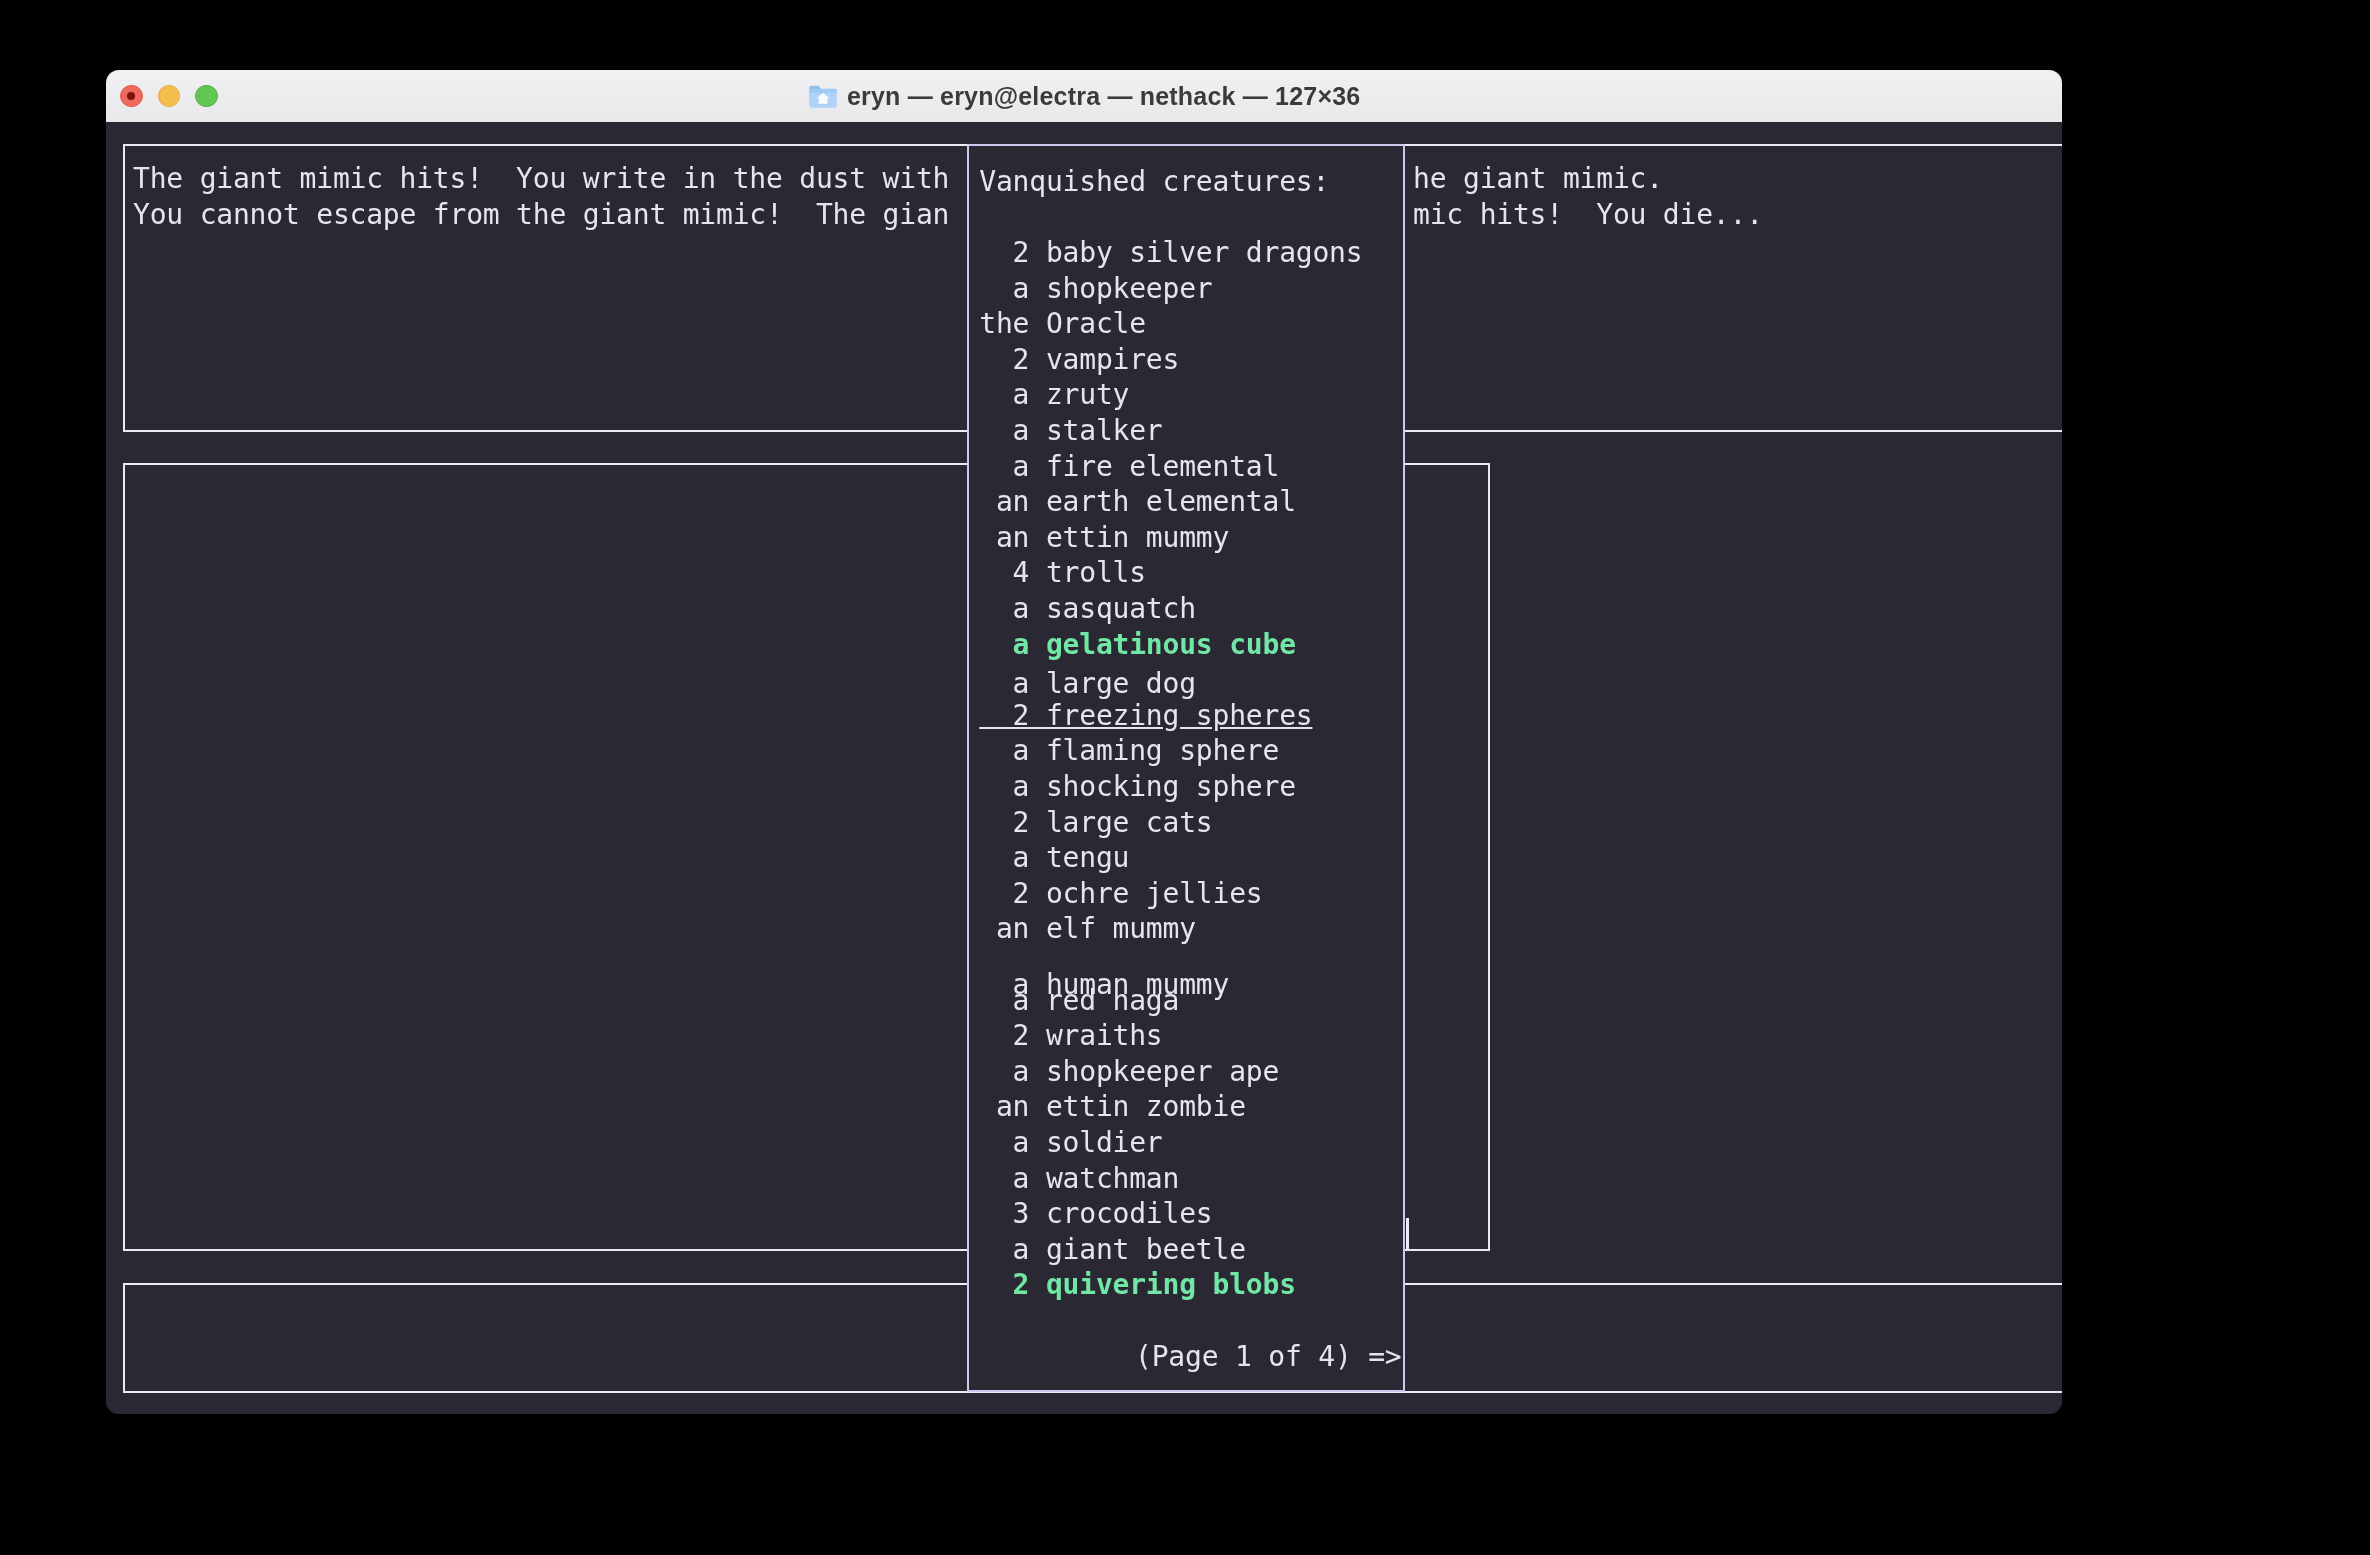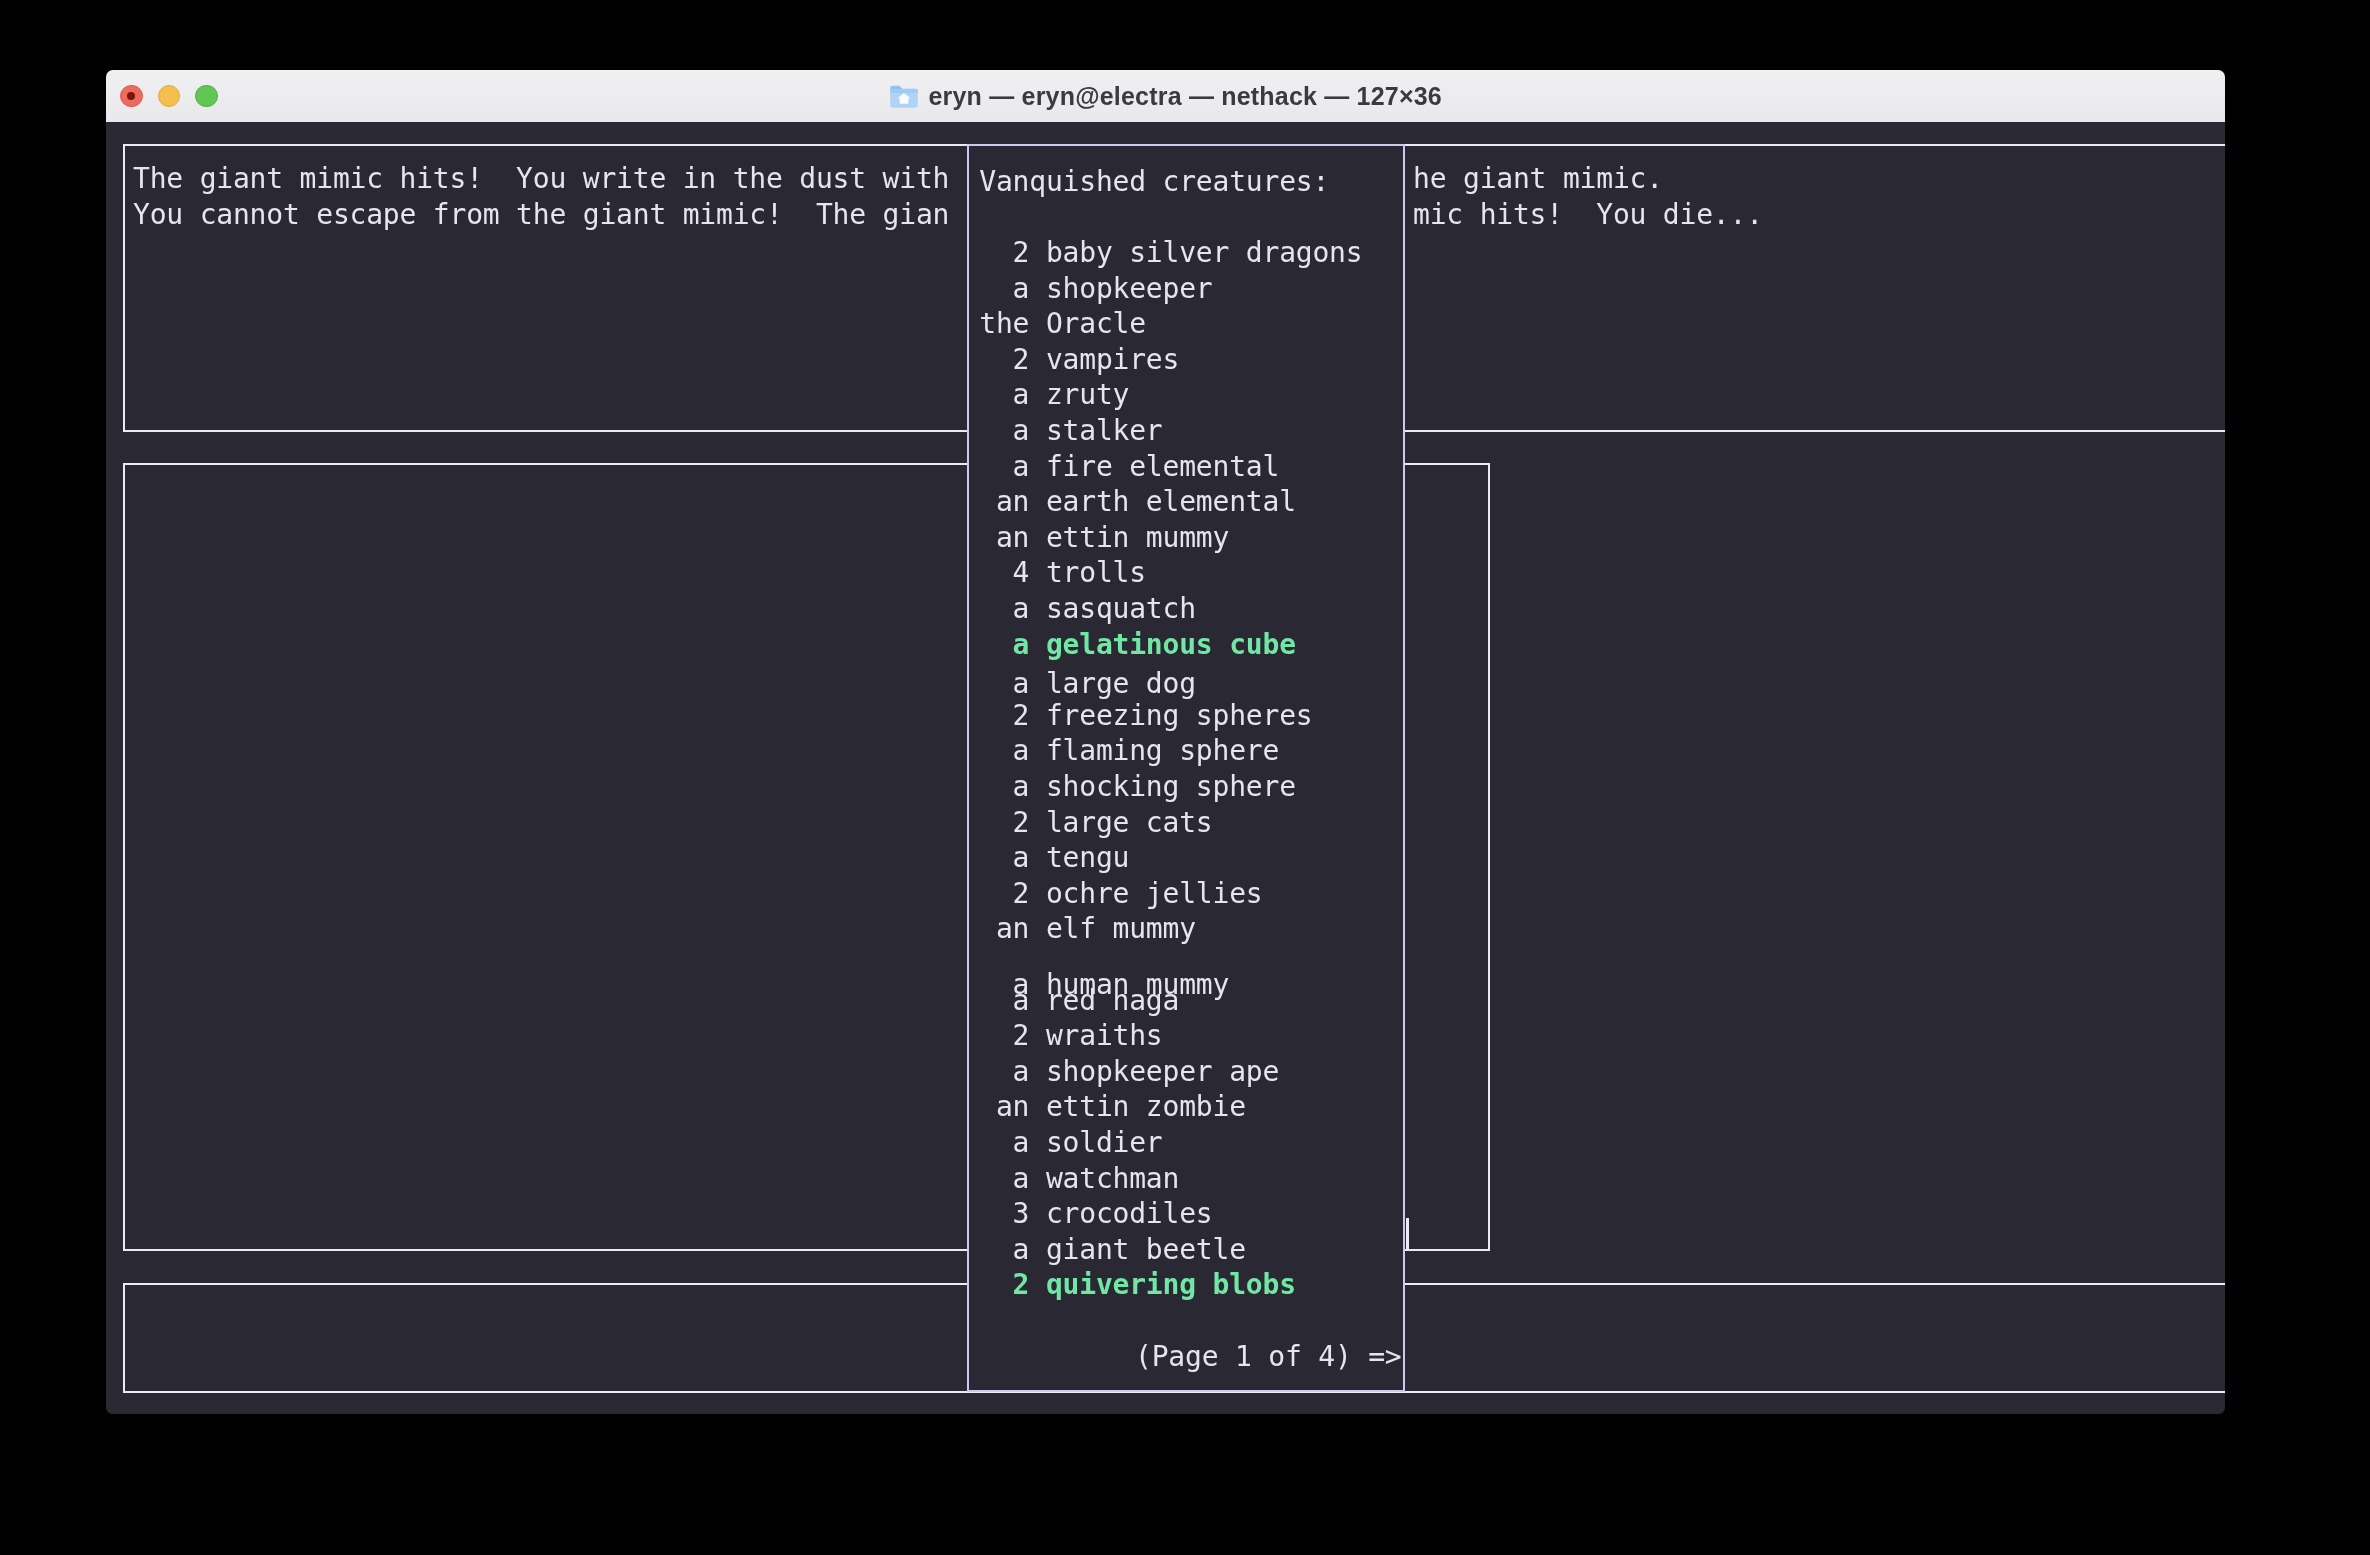--- a/index.html
+++ b/index.html
@@ -1,21 +1,21 @@
 <!DOCTYPE html>
 <html style="font-size:15px"><head>
 <meta charset="utf-8">
 <style>
   html,body{margin:0;padding:0;background:#000;}
   body{width:2370px;height:1555px;position:relative;overflow:hidden;}
 
   
   .mac-window{
-    position:absolute;left:106px;top:70px;width:2119px;height:1344px;
-    border-radius:7px;overflow:hidden;background:#2a2833;
+    position:absolute;left:106px;top:70px;width:1956px;height:1344px;
+    border-radius:13px;overflow:hidden;background:#2a2833;
     box-shadow:0 23.4px 66px rgba(0,0,0,.65);
   }
   .titlebar{
     position:absolute;left:0;top:0;width:100%;height:52px;
     background:linear-gradient(#f0eff1,#e9e8ea);
     border-bottom:0.9px solid #d2d1d4;
     display:flex;align-items:center;justify-content:center;
     font-family:"Liberation Sans",sans-serif;
   }
   .traffic{position:absolute;left:0;top:0;height:52px;display:flex;align-items:center;gap:15px;padding-left:14px;}
@@ -91,21 +91,21 @@
           <div class="menu-item" style="top: 196px;">  2 vampires</div>
           <div class="menu-item" style="top: 231px;">  a zruty</div>
           <div class="menu-item" style="top: 267px;">  a stalker</div>
           <div class="menu-item" style="top: 303px;">  a fire elemental</div>
           <div class="menu-item" style="top: 338px;"> an earth elemental</div>
           <div class="menu-item" style="top: 374px;"> an ettin mummy</div>
           <div class="menu-item" style="top: 409px;">  4 trolls</div>
           <div class="menu-item" style="top: 445px;">  a sasquatch</div>
           <div class="menu-item hl" style="top: 481px;">  a gelatinous cube</div>
           <div class="menu-item" style="top: 520px;">  a large dog</div>
-          <div class="menu-item" style="top: 552px;">  2 freezing spheres</div>
+          <div class="menu-item" style="top: 552px; text-decoration: underline;">  2 freezing spheres</div>
           <div class="menu-item" style="top: 587px;">  a flaming sphere</div>
           <div class="menu-item" style="top: 623px;">  a shocking sphere</div>
           <div class="menu-item" style="top: 659px;">  2 large cats</div>
           <div class="menu-item" style="top: 694px;">  a tengu</div>
           <div class="menu-item" style="top: 730px;">  2 ochre jellies</div>
           <div class="menu-item" style="top: 765px;"> an elf mummy</div>
           <div class="menu-item" style="top: 801px; margin-top: 20px;">  a human mummy</div>
           <div class="menu-item" style="top: 837px;">  a red naga</div>
           <div class="menu-item" style="top: 872px;">  2 wraiths</div>
           <div class="menu-item" style="top: 908px;">  a shopkeeper ape</div>

